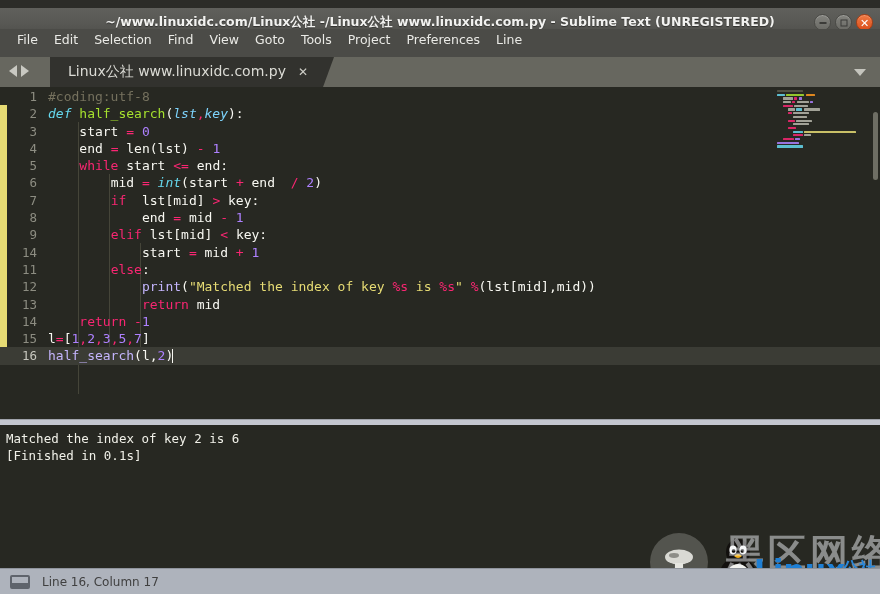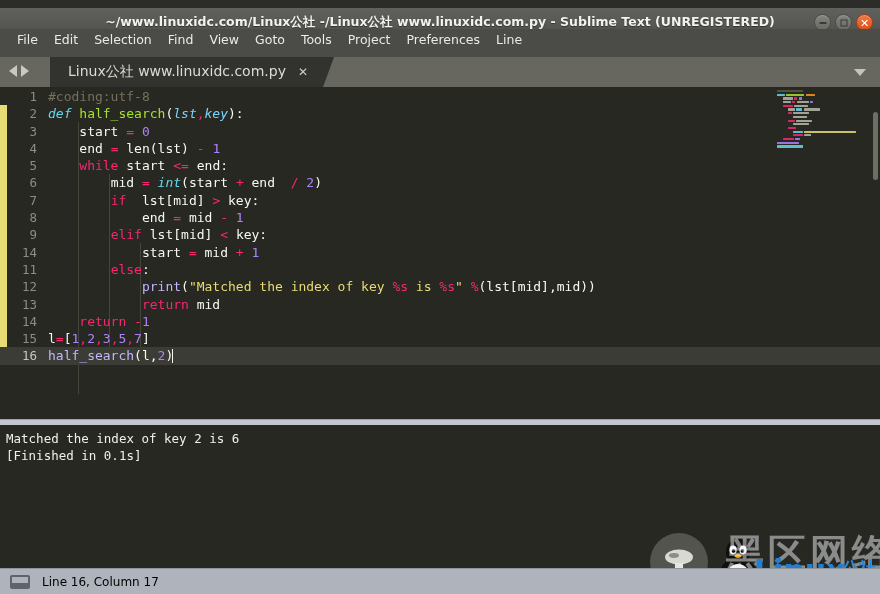--- a/index.html
+++ b/index.html
@@ -191,21 +191,21 @@
   .panel-icon {
     width: 20px; height: 14px;
     border: 2px solid #5f646c; border-radius: 2px;
     position: relative; background: #aeb3bc;
   }
   .panel-icon:after {
     content: ""; position: absolute; left: 0; bottom: 0;
     width: 100%; height: 4px; background: #5f646c;
   }
   .status-text {
-    color: #000000; font-size: 12px;
+    color: #404040; font-size: 12px;
     font-family: "DejaVu Sans", sans-serif;
   }
 
   
   .wm { position: absolute; pointer-events: none; }
   .wm-circle {
     left: 650px; top: 533px; width: 58px; height: 58px;
     border-radius: 50%;
     background: rgba(120,120,115,.55);
   }

